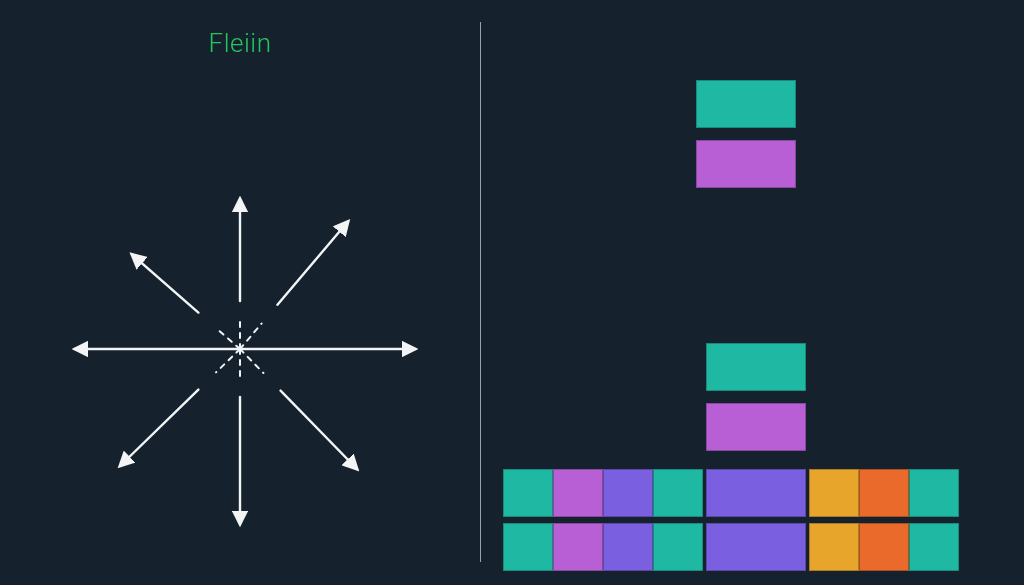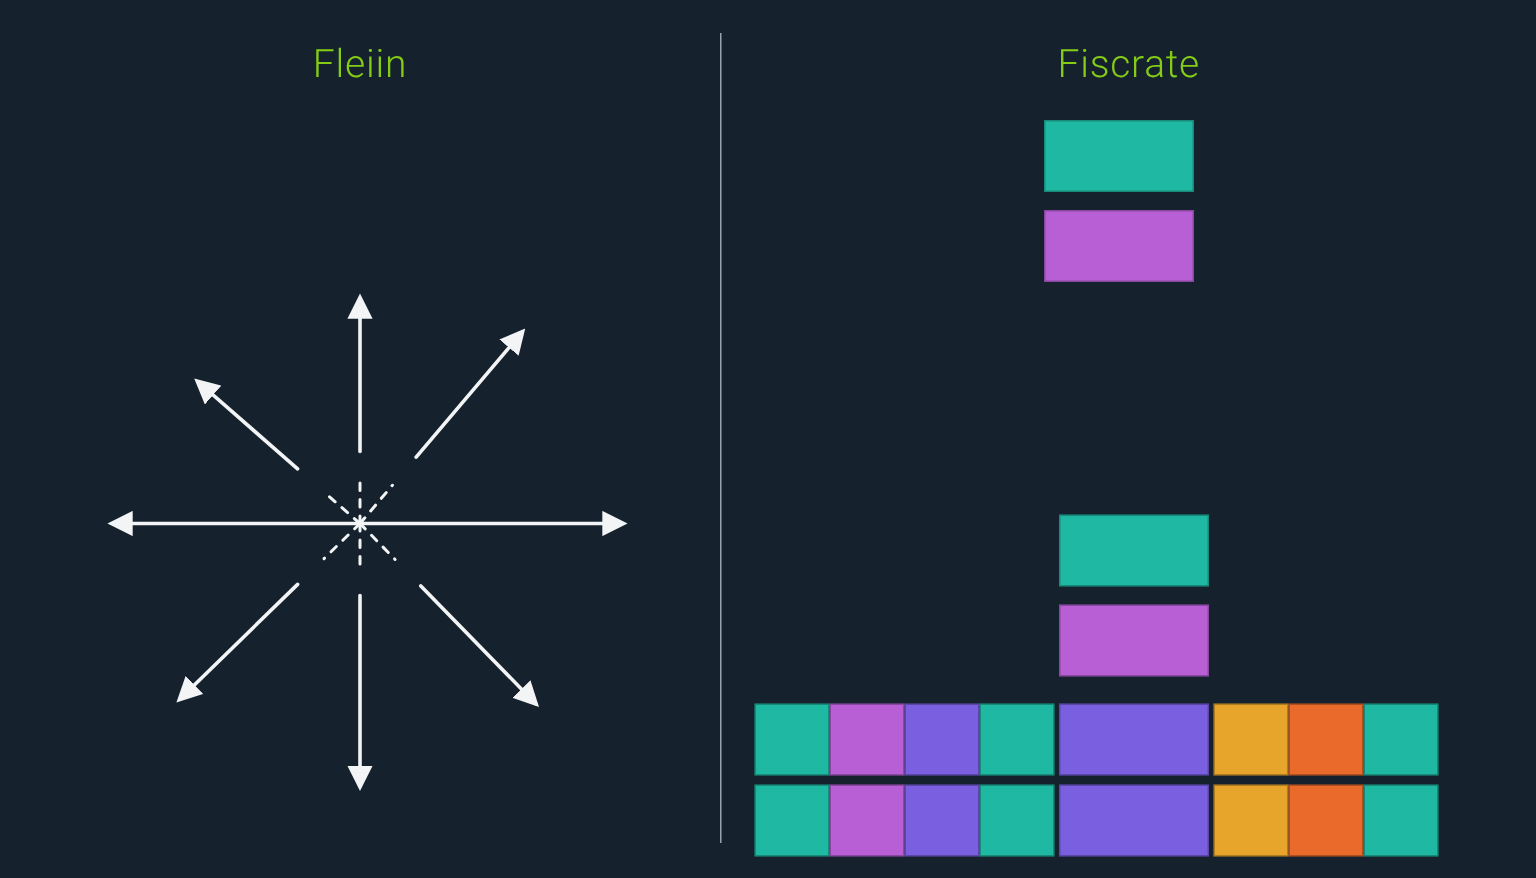--- a/index.html
+++ b/index.html
@@ -26,21 +26,21 @@
     .divider {
       width: 1px;
       background: #9aa3ab;
       height: 540px;
       margin-top: 22px;
     }
     .title {
       text-align: center;
       font-size: 26px;
       font-weight: 300;
-      color: #84cc16;
+      color: #22c55e;
       padding-top: 28px;
       letter-spacing: 0.5px;
     }
     .star-wrap {
       position: absolute;
       left: 50%;
       top: 58%;
       transform: translate(-50%, -50%);
       width: 380px;
       height: 400px;
@@ -84,21 +84,20 @@
           <line x1="190" y1="210" x2="25" y2="210" stroke="#f2f4f5" stroke-width="2.4" marker-end="url(#ah)" stroke-linecap="round"></line>
           <line x1="190" y1="210" x2="166" y2="189" stroke="#f2f4f5" stroke-width="2" stroke-dasharray="5 6" stroke-linecap="round"></line>
           <line x1="148.4" y1="173.6" x2="82" y2="115.5" stroke="#f2f4f5" stroke-width="2.4" marker-end="url(#ah)" stroke-linecap="round"></line>
         </svg>
     </div>
   </div>
 
   <div class="divider"></div>
 
   <div class="panel panel-right">
-    <div class="title">Fiscrate</div>
     <div class="blocks-area" id="blocks-area">
         <div class="block" style="left: 215px; top: 10px; width: 100px; height: 48px; background: rgb(31, 185, 163);"></div>
         <div class="block" style="left: 215px; top: 70px; width: 100px; height: 48px; background: rgb(185, 95, 214);"></div>
         <div class="block" style="left: 225px; top: 273px; width: 100px; height: 48px; background: rgb(31, 185, 163);"></div>
         <div class="block" style="left: 225px; top: 333px; width: 100px; height: 48px; background: rgb(185, 95, 214);"></div>
         <div class="block" style="left: 22px; top: 399px; width: 50px; height: 48px; background: rgb(31, 185, 163);"></div>
         <div class="block" style="left: 72px; top: 399px; width: 50px; height: 48px; background: rgb(185, 95, 214);"></div>
         <div class="block" style="left: 122px; top: 399px; width: 50px; height: 48px; background: rgb(122, 95, 224);"></div>
         <div class="block" style="left: 172px; top: 399px; width: 50px; height: 48px; background: rgb(31, 185, 163);"></div>
         <div class="block" style="left: 22px; top: 453px; width: 50px; height: 48px; background: rgb(31, 185, 163);"></div>

